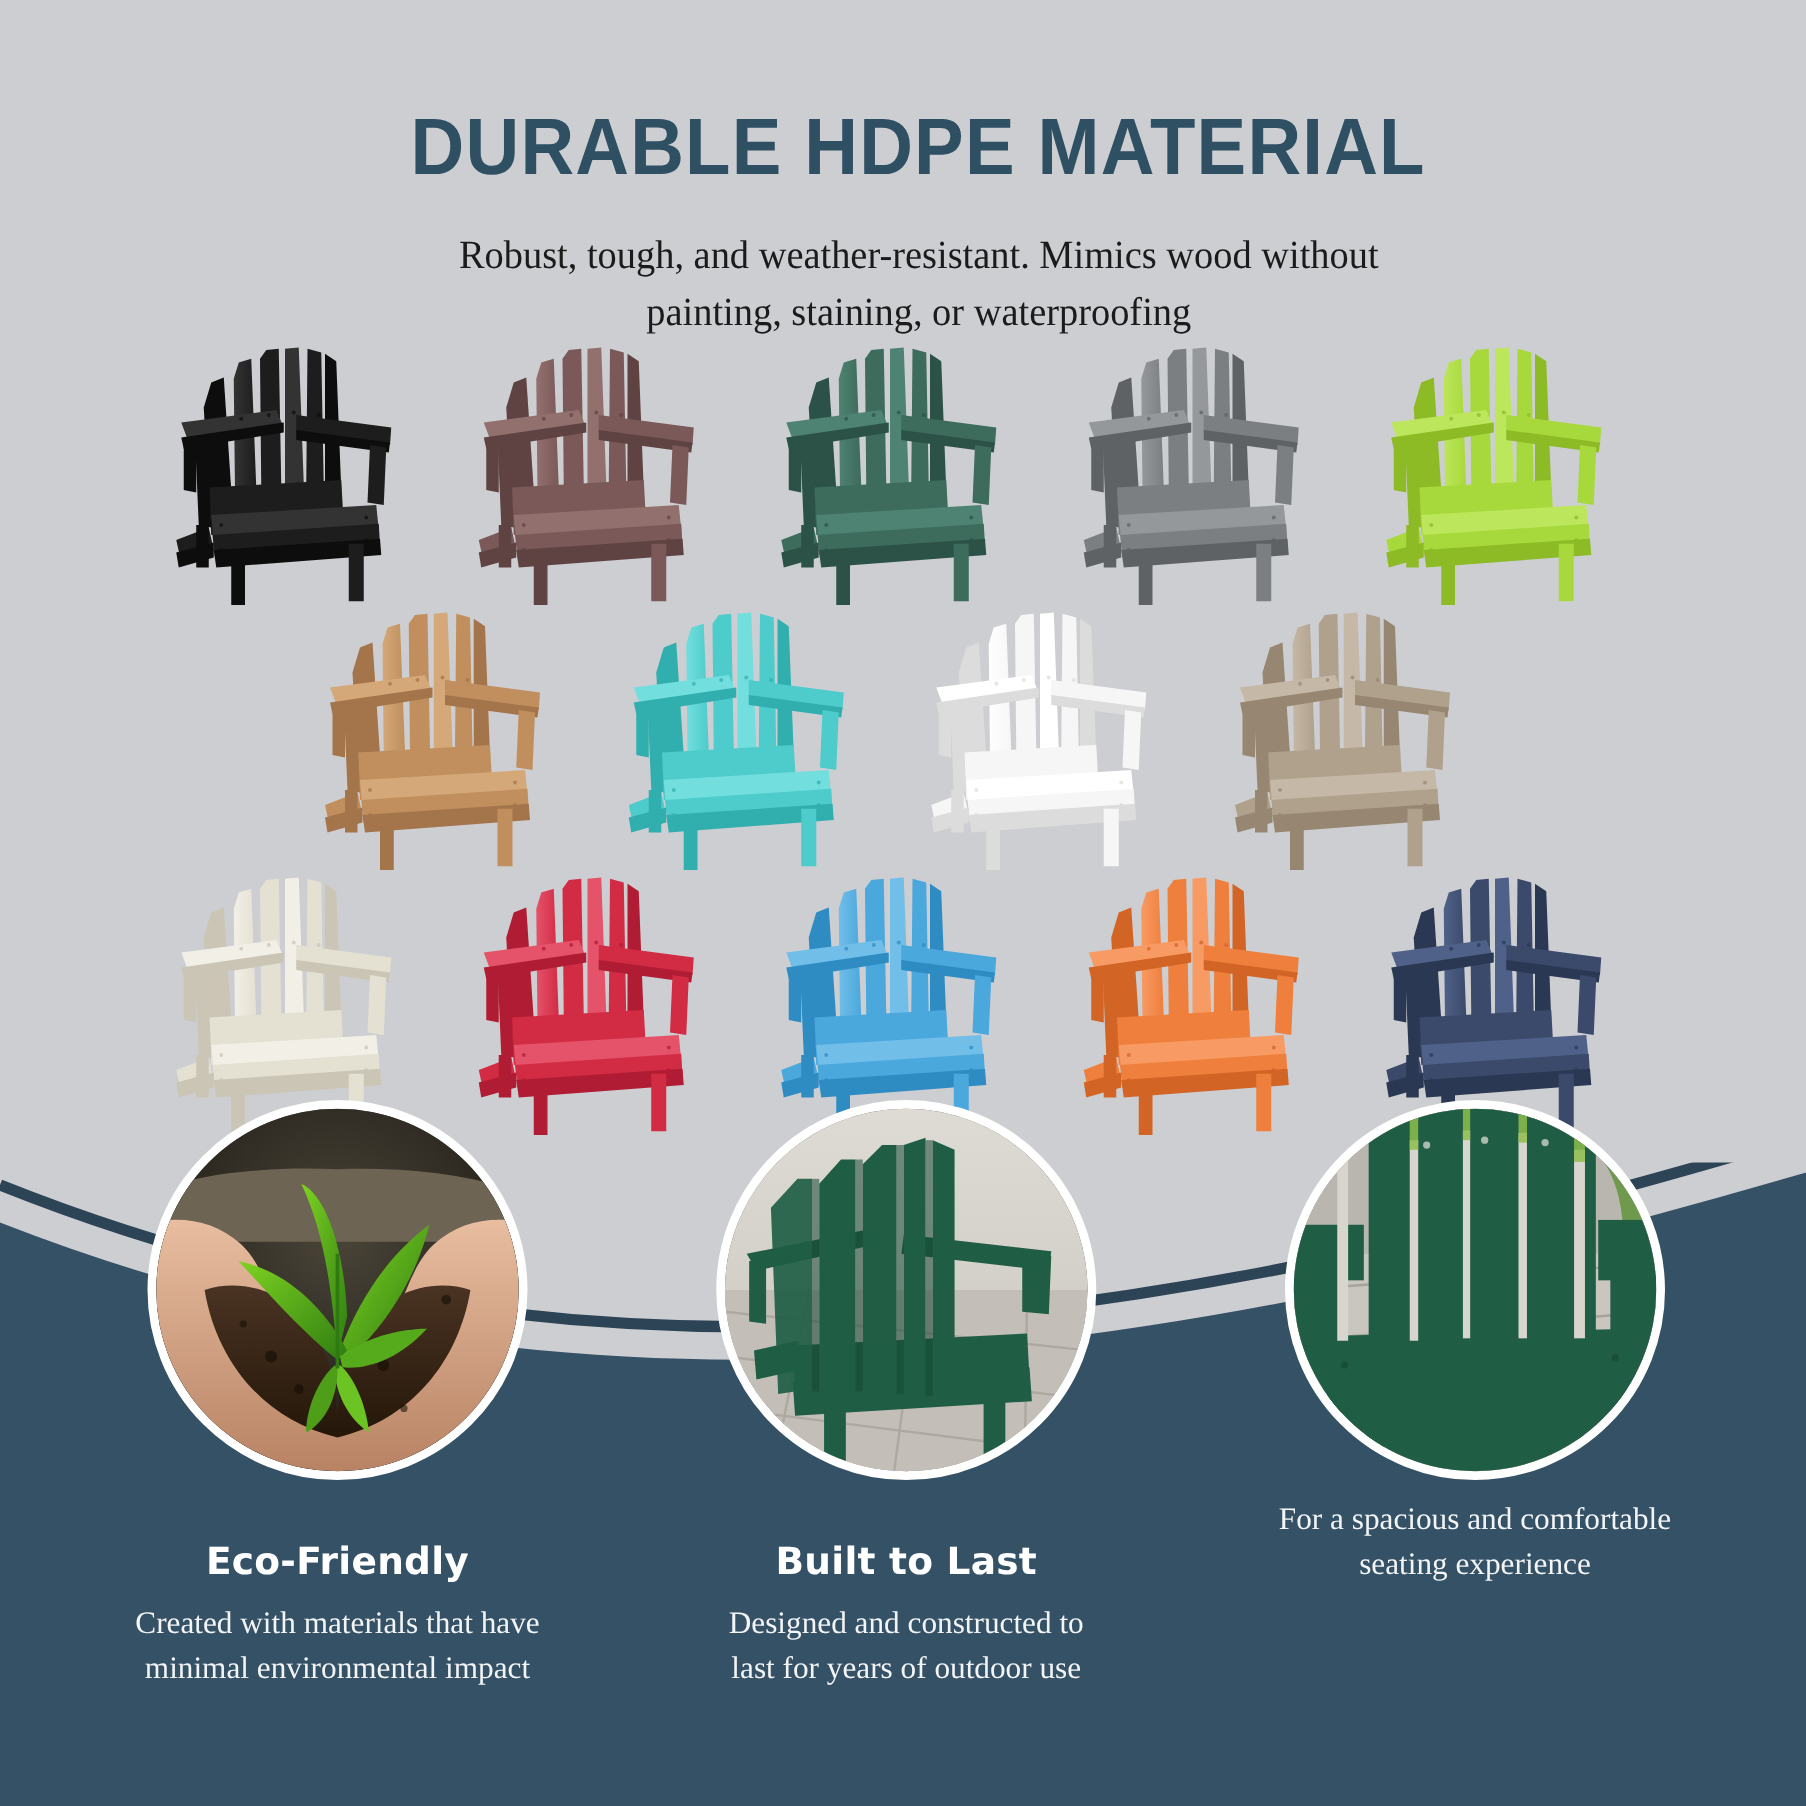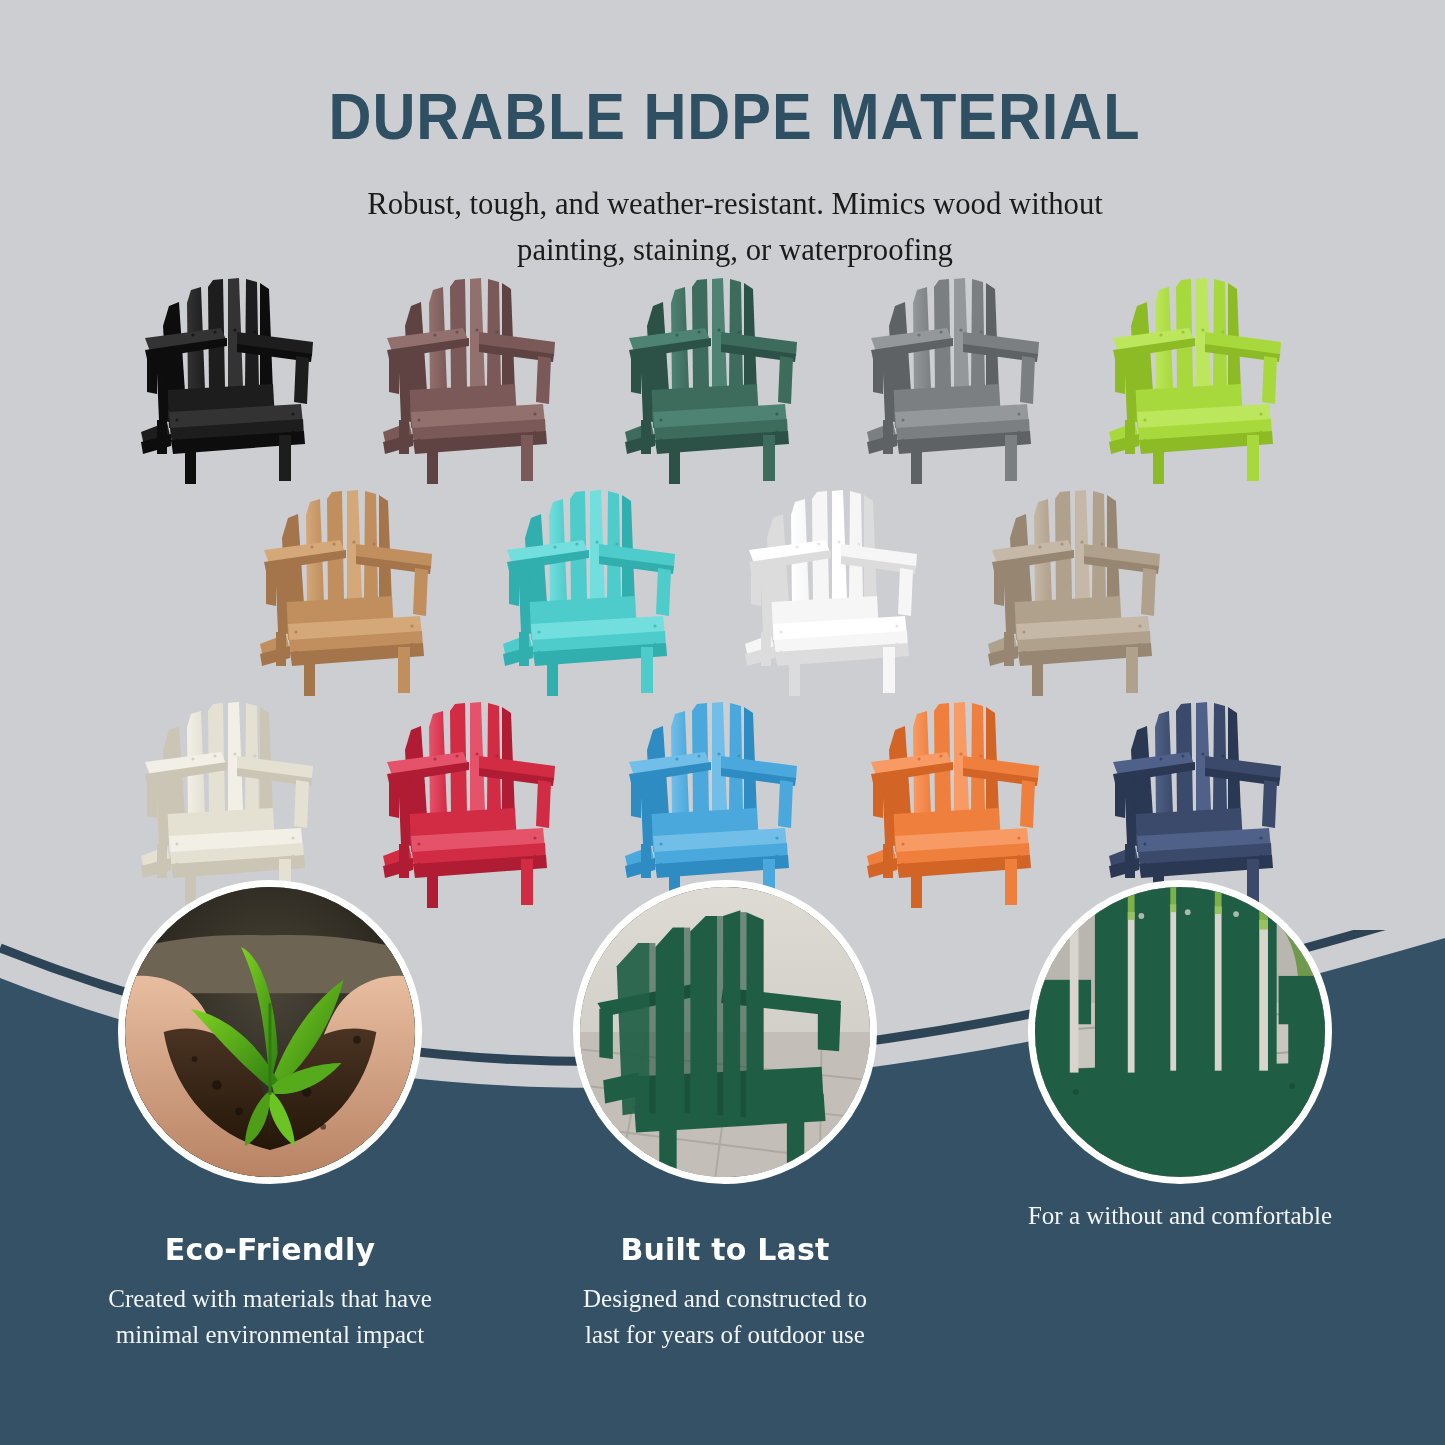--- a/index.html
+++ b/index.html
@@ -1009,18 +1009,19 @@
           </g>
           <g fill="#164733" opacity="0.6">
             <circle cx="42" cy="212" r="3"></circle>
               <circle cx="266" cy="206" r="3"></circle>
             <circle cx="42" cy="260" r="3"></circle>
               <circle cx="266" cy="252" r="3"></circle>
           </g>
         </svg>
       </div>
       <div class="feat-desc">
-        <div>For a without and comfortable</div>
+        <div>For a spacious and comfortable</div>
+        <div>seating experience</div>
       </div>
     </div>
 
   </div>
 </div>
 
 </body></html>

